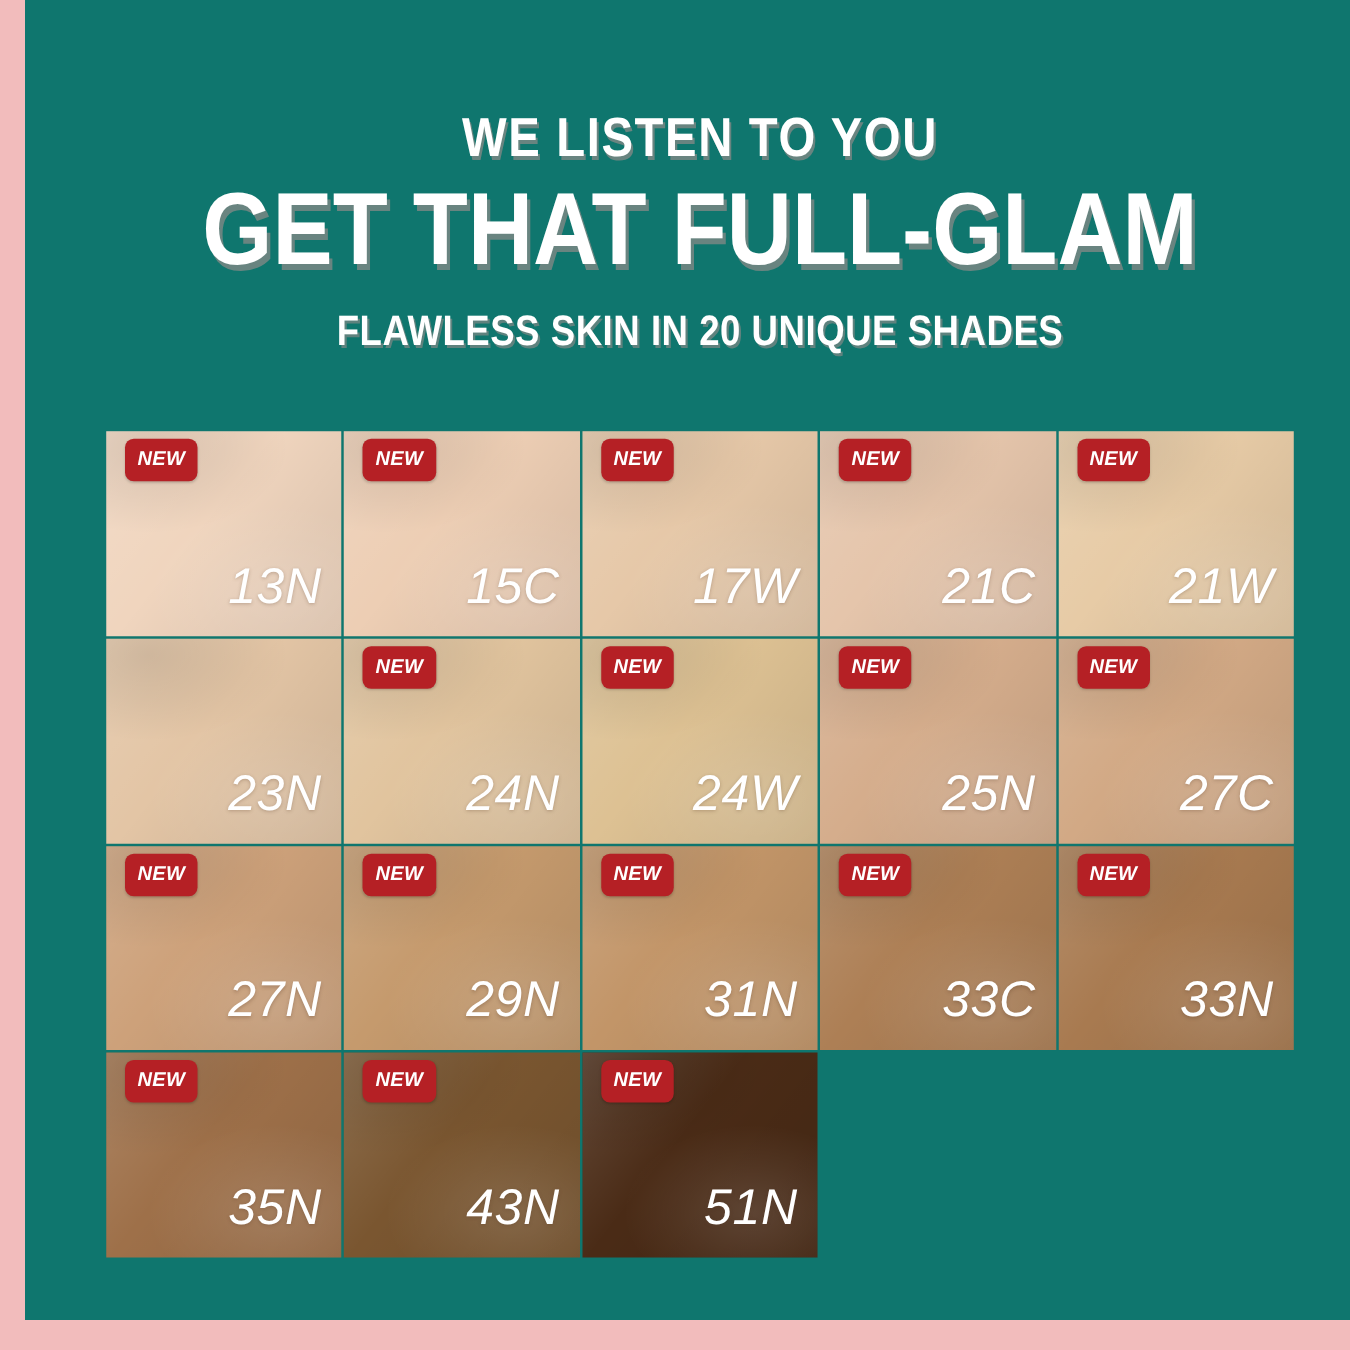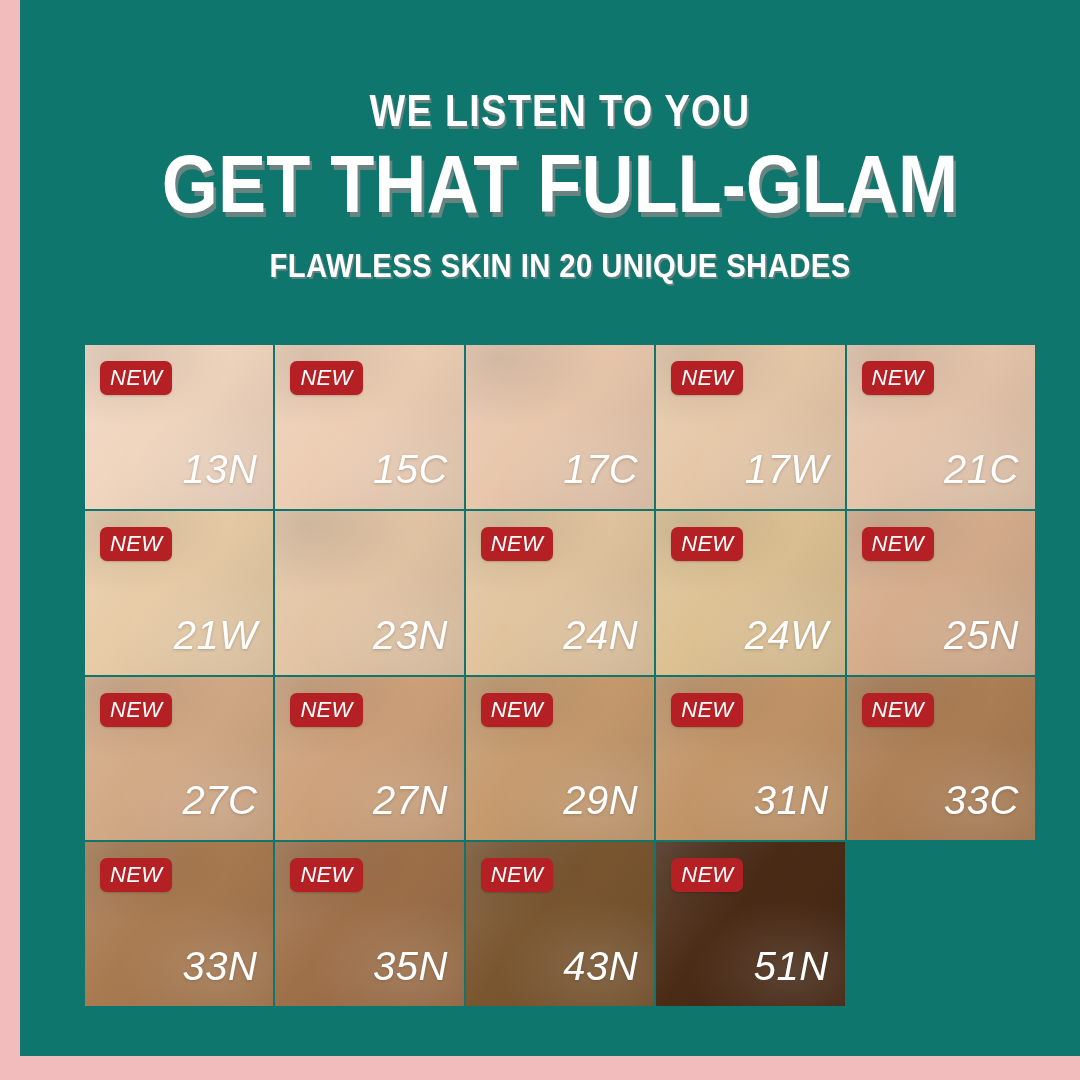--- a/index.html
+++ b/index.html
@@ -122,27 +122,27 @@
   .swatch .tex-c {
     background: radial-gradient(ellipse 70% 55% at 72% 78%,
         rgba(255,255,255,0.13) 0%,
         rgba(255,255,255,0.05) 45%,
         rgba(255,255,255,0) 78%);
   }
 
   .badge-new {
     position: absolute;
     left: 15px;
-    top: 16px;
+    top: 6px;
     background: #b52025;
     color: #ffffff;
     font-family: "Liberation Sans", sans-serif;
-    font-weight: normal;
+    font-weight: bold;
     font-style: italic;
-    font-size: 22px;
+    font-size: 16px;
     line-height: 21px;
     letter-spacing: 0.3px;
     padding: 6px 10px 7px 10px;
     border-radius: 7px;
     z-index: 3;
     box-shadow: 0 1px 2px rgba(0,0,0,0.18);
   }
 
   .shade-code {
     position: absolute;
@@ -178,26 +178,20 @@
         <div class="badge-new" style="background-color: rgb(181, 32, 37);">NEW</div>
         <div class="shade-code">13N</div>
       </div>
       <div class="swatch" style="background-color: rgb(237, 206, 180);">
         <div class="tex-a"></div>
         <div class="tex-b"></div>
         <div class="tex-c"></div>
         <div class="badge-new" style="background-color: rgb(181, 32, 37);">NEW</div>
         <div class="shade-code">15C</div>
       </div>
-      <div class="swatch" style="background-color: rgb(232, 199, 172);">
-        <div class="tex-a"></div>
-        <div class="tex-b"></div>
-        <div class="tex-c"></div>
-        <div class="shade-code">17C</div>
-      </div>
       <div class="swatch" style="background-color: rgb(230, 200, 168);">
         <div class="tex-a"></div>
         <div class="tex-b"></div>
         <div class="tex-c"></div>
         <div class="badge-new" style="background-color: rgb(181, 32, 37);">NEW</div>
         <div class="shade-code">17W</div>
       </div>
       <div class="swatch" style="background-color: rgb(229, 197, 171);">
         <div class="tex-a"></div>
         <div class="tex-b"></div>

